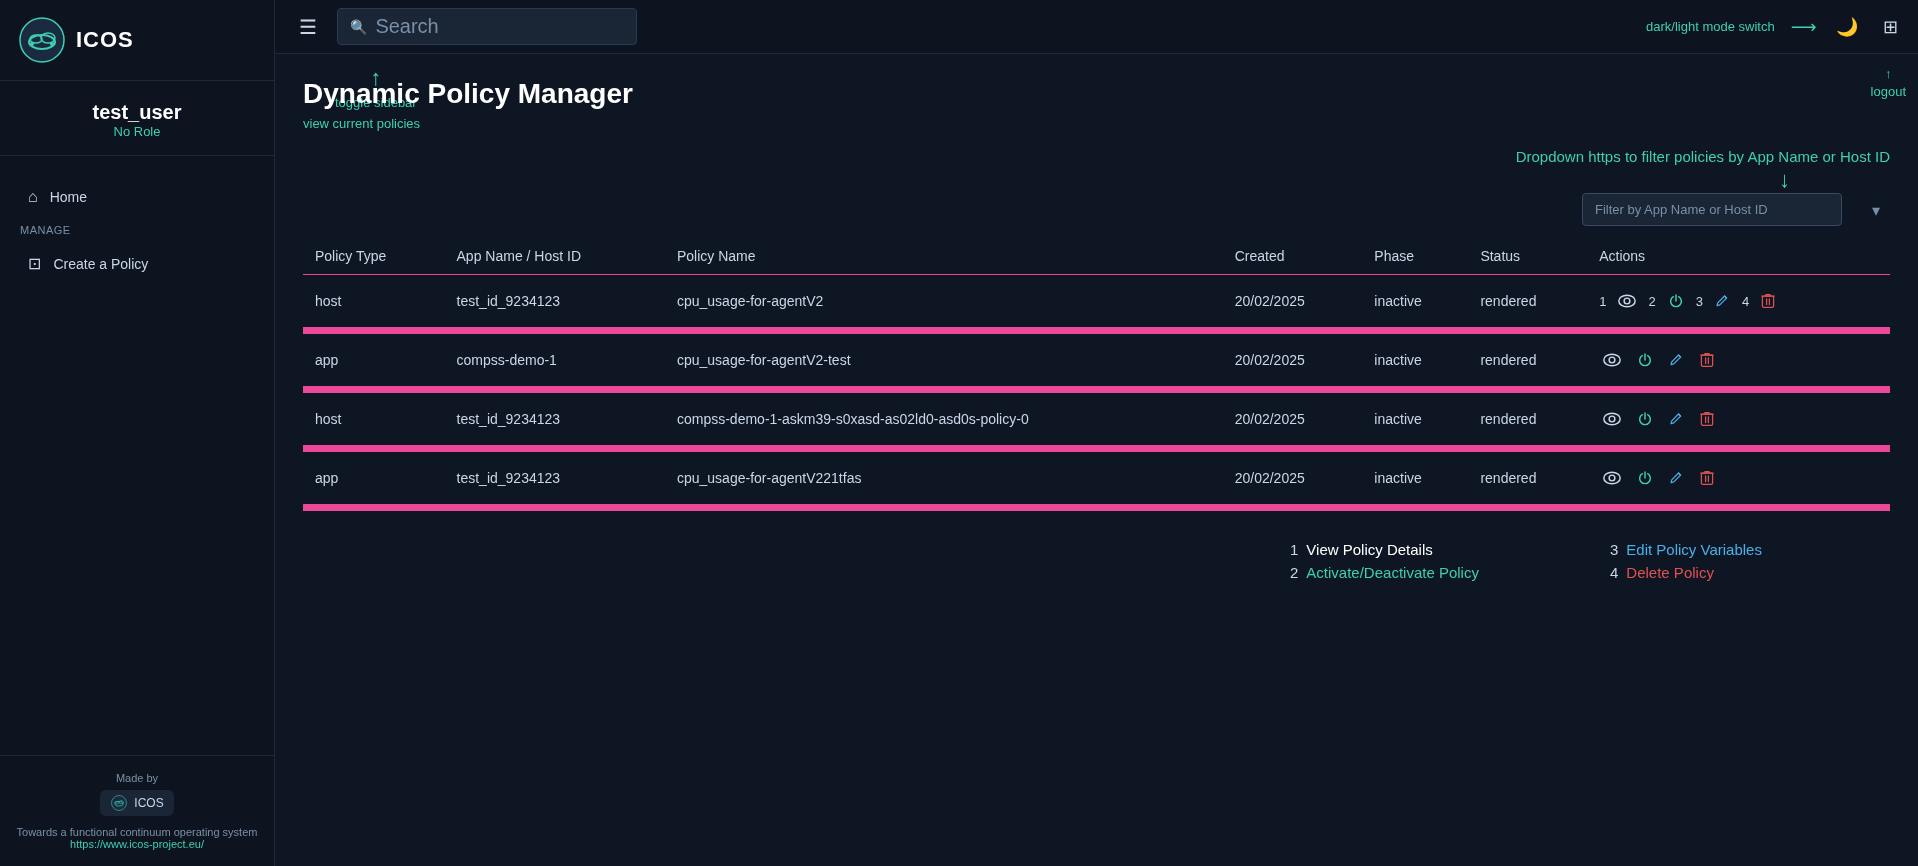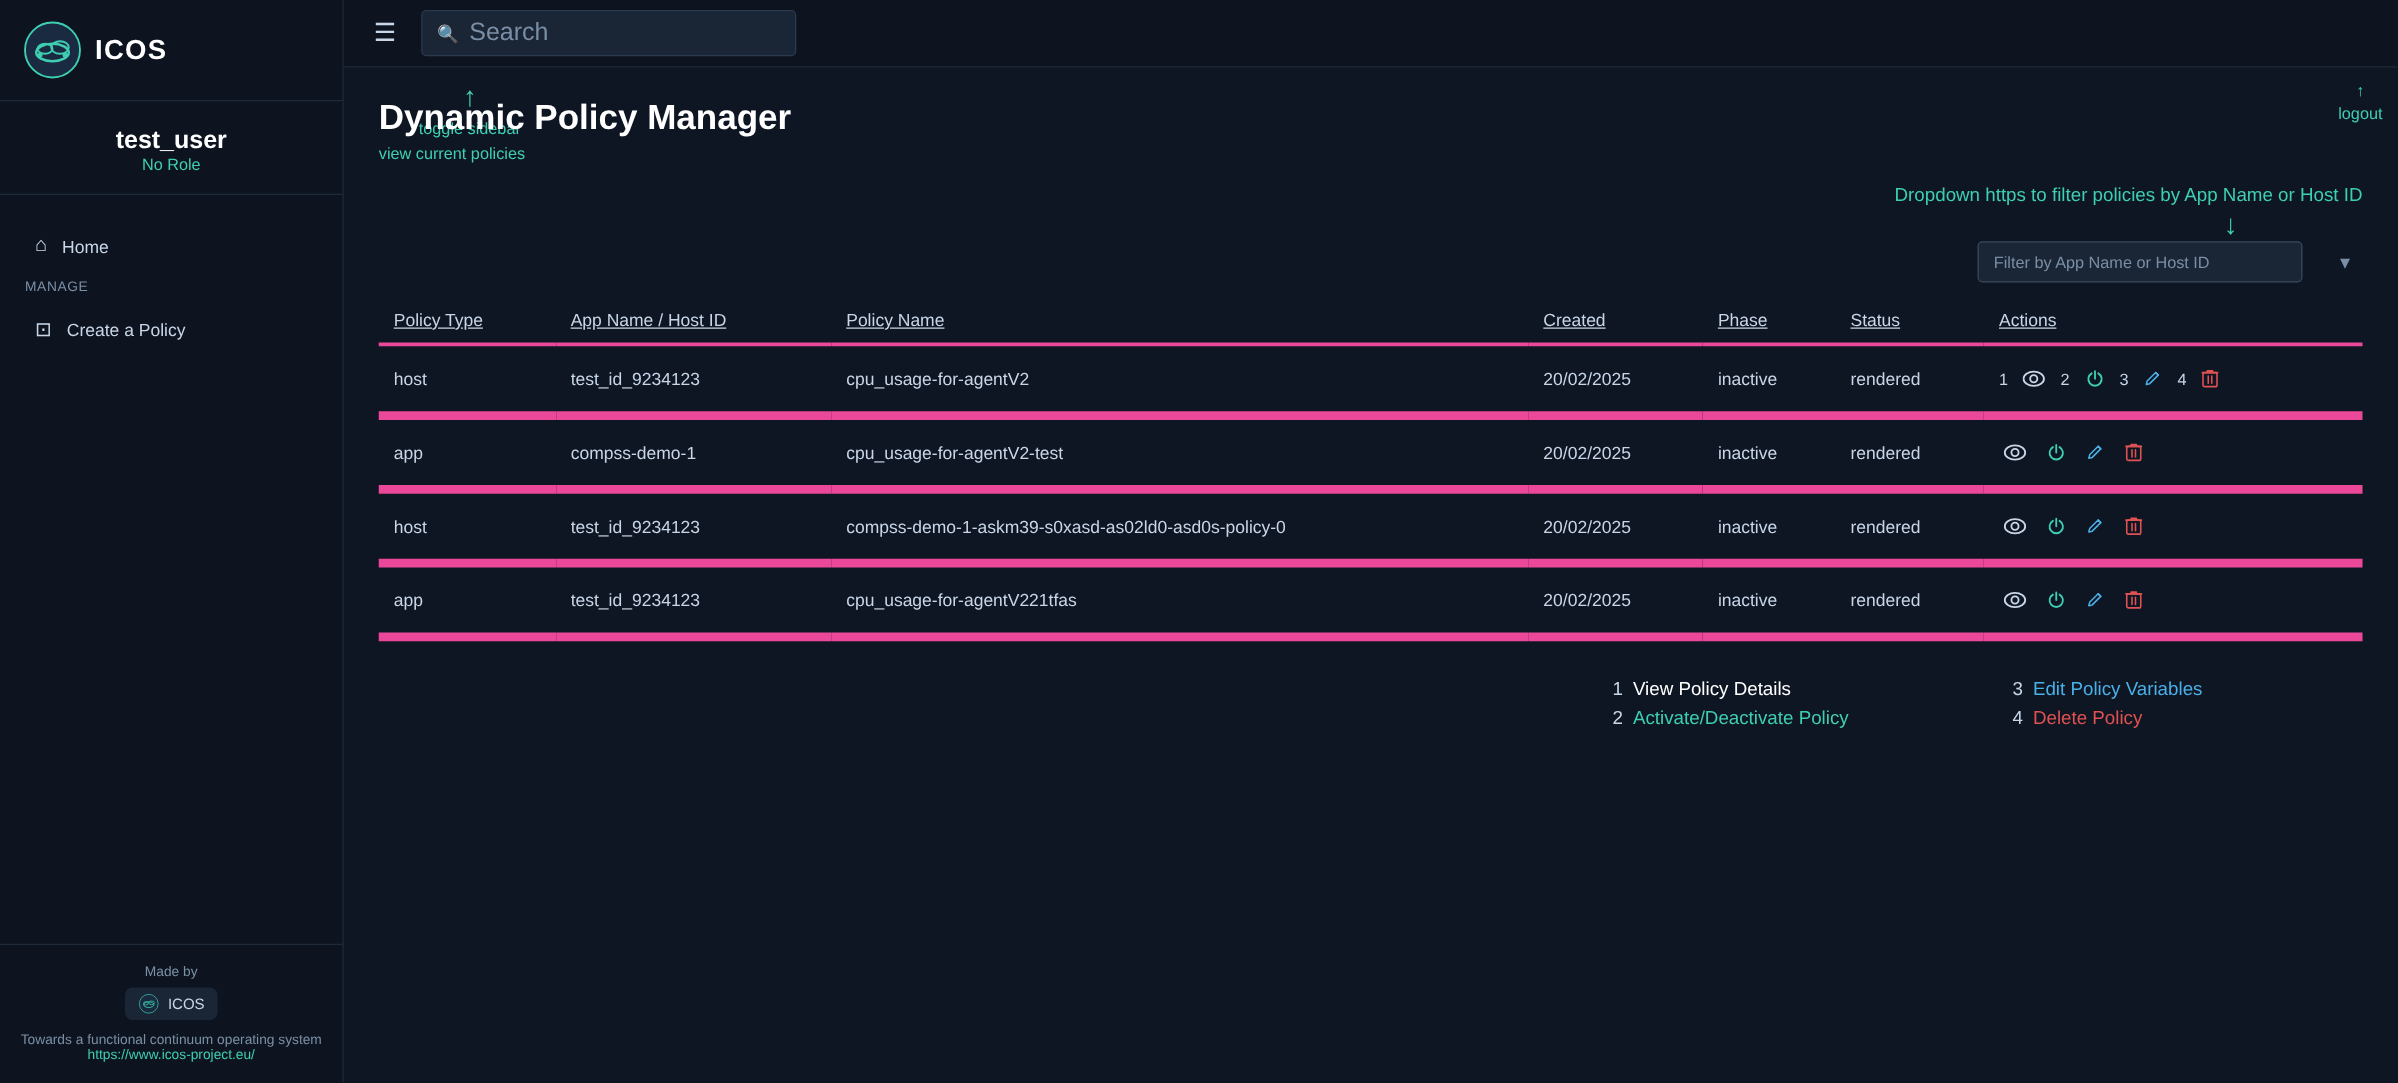--- a/index.html
+++ b/index.html
@@ -233,22 +233,21 @@
       width: 100%;
       border-collapse: collapse;
       margin-top: 12px;
     }
     .policy-table th {
       text-align: left;
       padding: 10px 12px;
       font-size: 14px;
       font-weight: 500;
       color: #c8d6e8;
-      border-bottom: 3px solid #ec4899;
-      text-decoration: underline;
+      border-bottom: 1px solid #ec4899;
     }
     .policy-table td {
       padding: 14px 12px;
       font-size: 14px;
       color: #c8d6e8;
       border-bottom: 7px solid #ec4899;
     }
 
     .action-icons {
       display: flex;
@@ -375,20 +374,26 @@
     <div class="search-bar">
       <span class="search-icon">🔍</span>
       <input type="text" placeholder="Search" style="">
     </div>
 
     <div class="sidebar-annotation">
       <span class="vert-arrow">↑</span>
       <span class="sidebar-annotation-text">toggle sidebar</span>
     </div>
 
+    <div class="topbar-right">
+      <span class="annotation-label">dark/light mode switch</span>
+      <span class="annotation-arrow">⟶</span>
+      <button class="topbar-icon-btn" title="Toggle dark/light mode">🌙</button>
+      <button class="topbar-icon-btn" title="Logout">⊞</button>
+    </div>
   </div>
 
   <div class="content">
 
     
     <div style="position:absolute;top:10px;right:12px;text-align:center;pointer-events:none;">
       <span style="color:#3ecfb2;font-size:13px;">↑</span><br>
       <span style="color:#3ecfb2;font-size:13px;">logout</span>
     </div>
 

